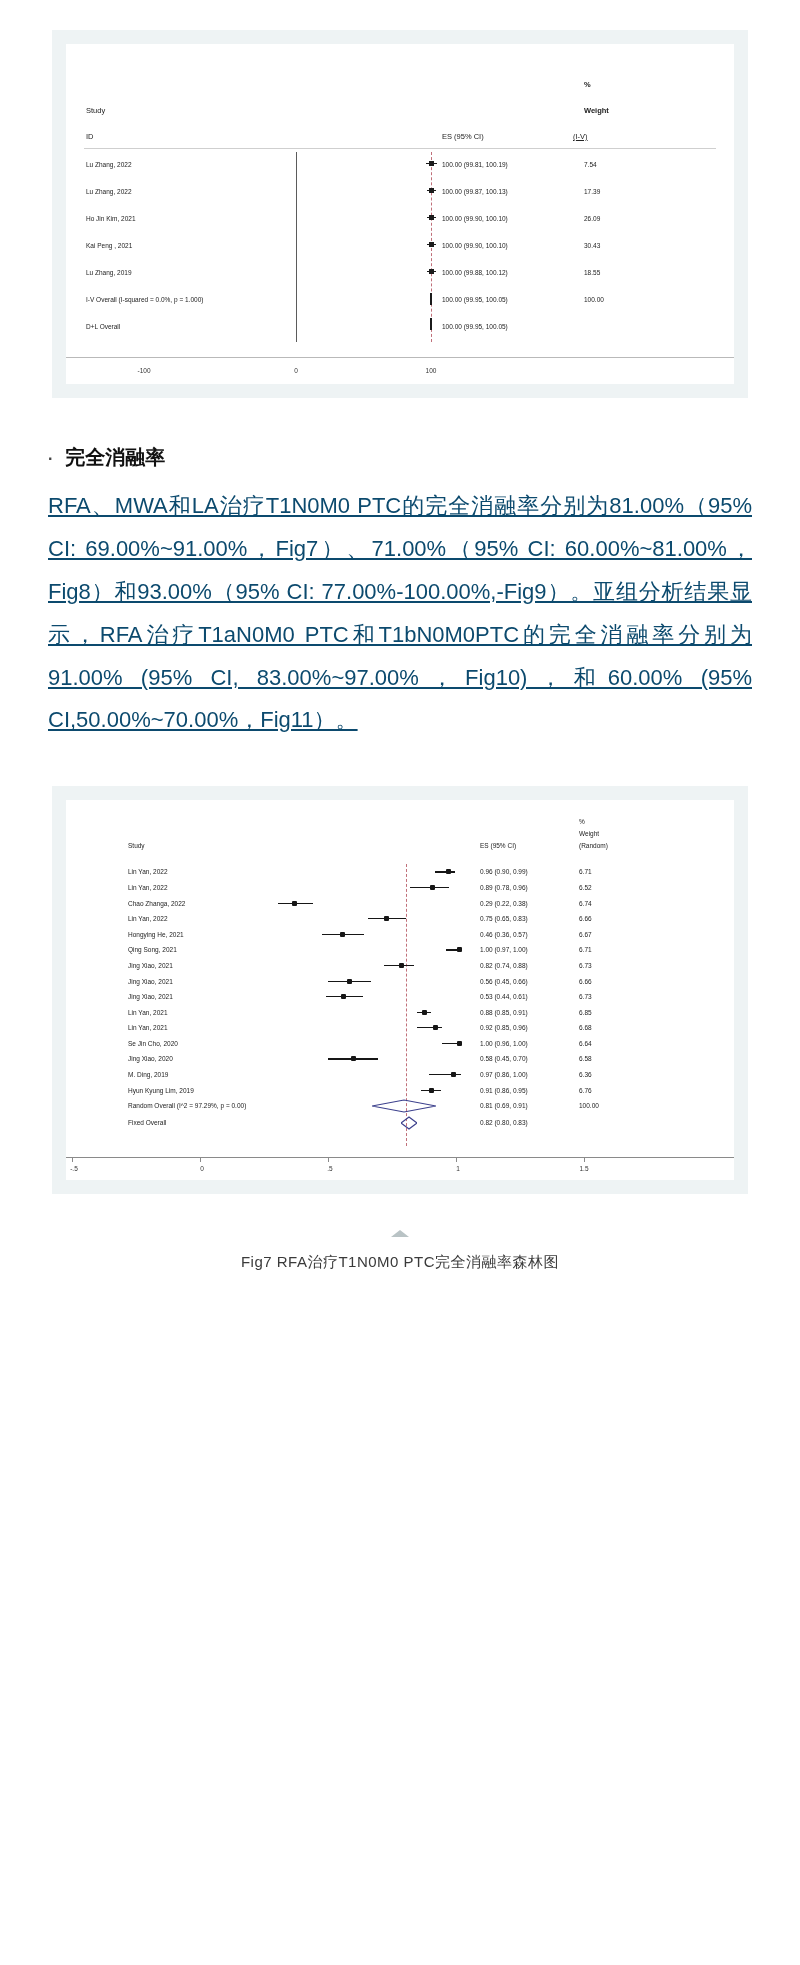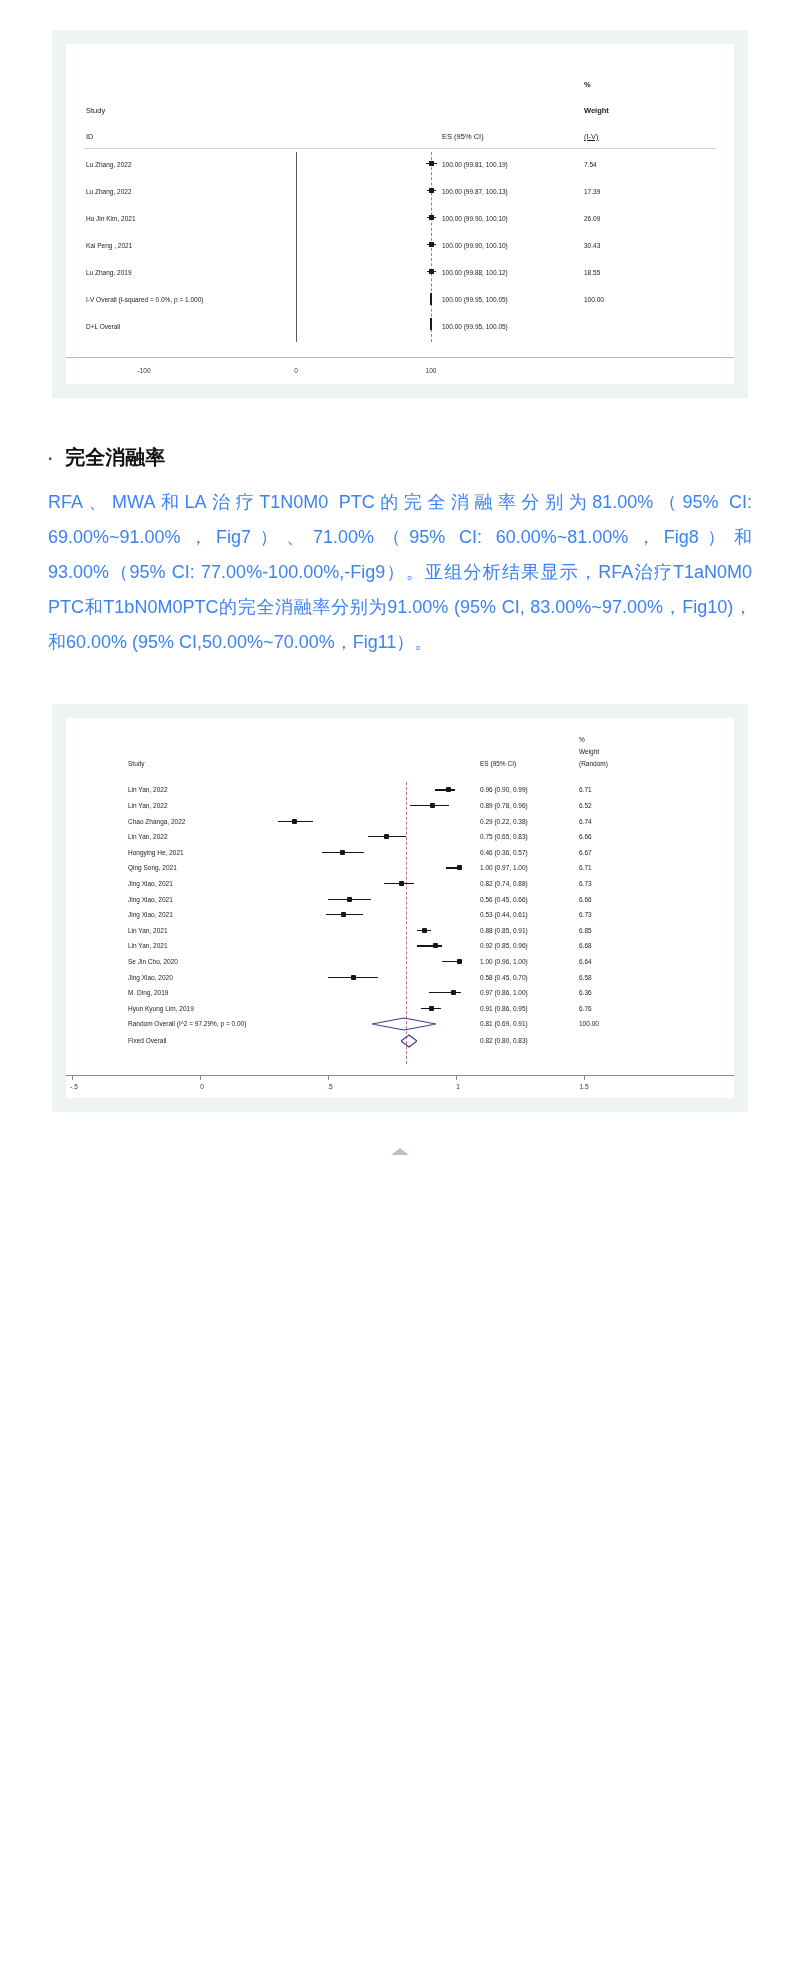--- a/index.html
+++ b/index.html
@@ -65,22 +65,22 @@
   }
 
   
   .section { margin: 46px 48px 0 48px; }
   .bullet-head {
     display: flex; align-items: baseline; gap: 12px;
     font-size: 20px; font-weight: bold; color: #111; margin-bottom: 14px;
   }
   .bullet-dot { font-size: 16px; color: #444; }
   .para {
-    font-size: 18px; line-height: 1.95; color: #3b82f6;
-    text-align: justify; text-justify: inter-ideograph;
+    font-size: 22px; line-height: 1.95; color: #0c4a6e;
+    text-align: justify; text-justify: inter-ideograph; text-decoration: underline;
   }
 
   
   .fp7 { height: 380px; padding: 14px 16px 8px 16px; position: relative; font-size: 6.5px; color: #222; }
   .fp7 .hdr { position: relative; height: 50px; }
   .fp7 .hdr span { position: absolute; white-space: nowrap; }
   .fp7 .plotarea { position: relative; height: 282px; }
   .fp7 .row { position: relative; height: 15.6px; }
   .fp7 .stlabel { position: absolute; left: 46px; top: 4px; white-space: nowrap; }
   .fp7 .es { position: absolute; left: 398px; top: 4px; white-space: nowrap; }
@@ -99,21 +99,21 @@
 
   <div class="fig-panel" style="margin-top:30px;">
     <div class="fig-inner fp6">
 
       <div class="hdr">
         <span style="left:500px; top:20px; font-weight:bold;">%</span>
         <span style="left:500px; top:46px; font-weight:bold;">Weight</span>
         <span style="left:2px; top:46px;">Study</span>
         <span style="left:2px; top:72px;">ID</span>
         <span style="left:358px; top:72px;">ES (95% CI)</span>
-        <span style="left:500px; top:72px;text-decoration:underline;">(I-V)</span>
+        <span style="left:489px; top:72px;text-decoration:underline;">(I-V)</span>
         <div class="rule" style="top:88px;"></div>
       </div>
 
       <div class="body">
         <div class="vline-solid" style="left:212px;"></div>
         <div class="vline-dash" style="left:347px;"></div>
 
         <div class="row">
           <span class="stlabel">Lu Zhang, 2022</span>
           <div class="whisker" style="left:342px; width:11px; top:11px;"></div>
@@ -347,15 +347,16 @@
       <span class="tick" style="left:8px;">-.5</span>
       <span class="tick" style="left:136px;">0</span>
       <span class="tick" style="left:264px;">.5</span>
       <span class="tick" style="left:392px;">1</span>
       <span class="tick" style="left:518px;">1.5</span>
     </div>
   </div>
 
   <div class="caption-wrap" style="margin-top:36px; padding-bottom:40px;">
     <div class="caret"></div>
+    <div class="caption">Fig7 RFA治疗T1N0M0  PTC完全消融率森林图</div>
   </div>
 
 </div>
 
 </body></html>

